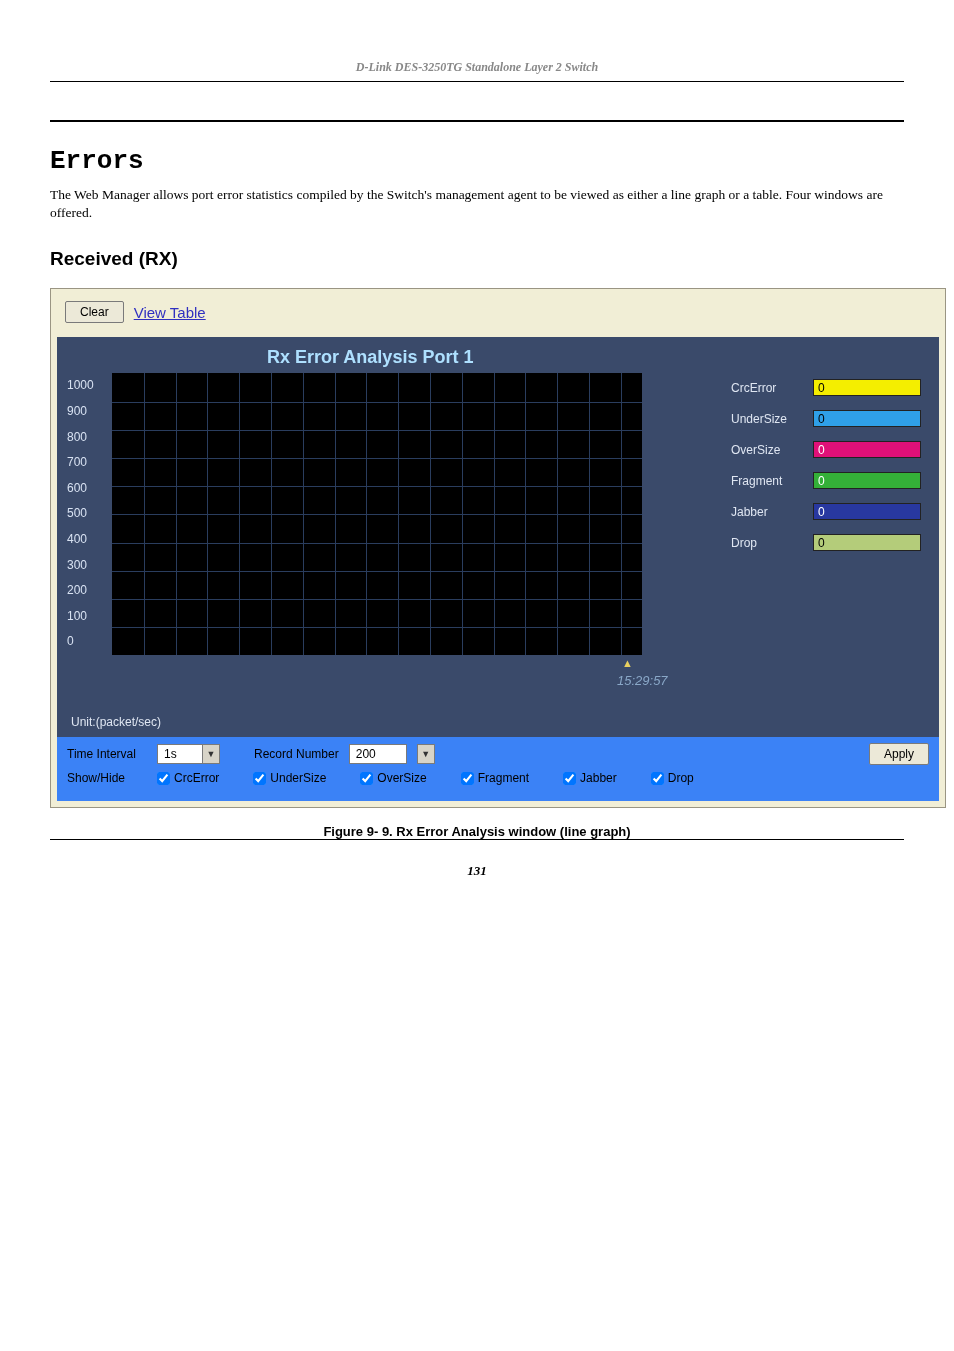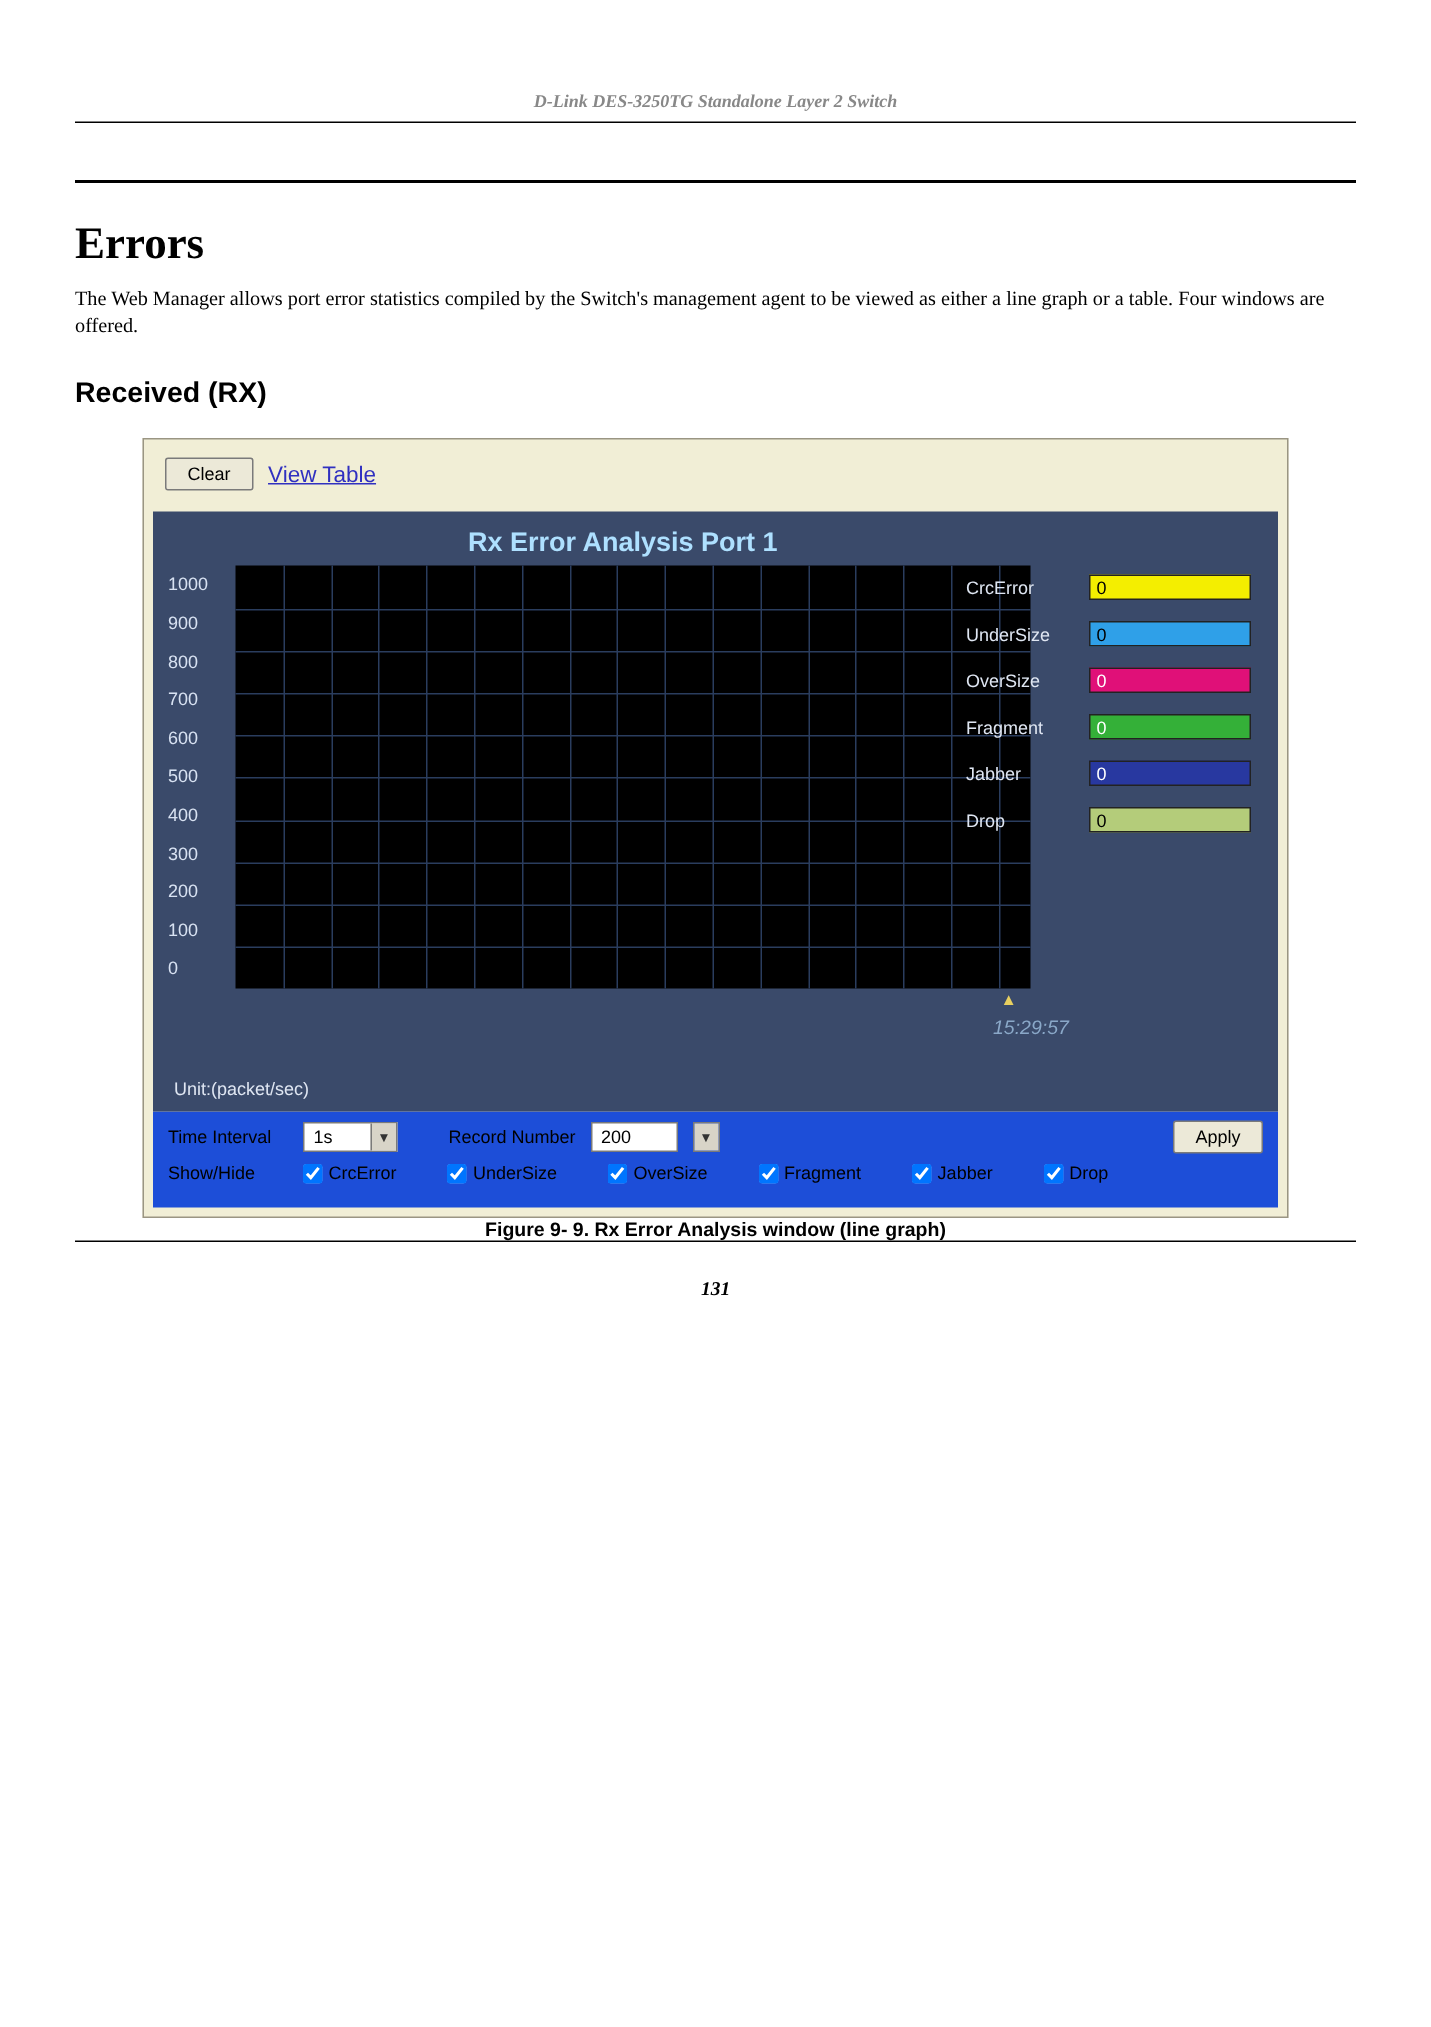--- a/index.html
+++ b/index.html
@@ -23,23 +23,23 @@
   .param-row {
     display: flex;
     padding: 6px 0 10px 140px;
     border-bottom: 2px solid #000;
     margin-bottom: 24px;
     font-size: 13px;
   }
   .param-name { font-weight: bold; width: 170px; }
   .param-desc { flex: 1; max-width: 320px; }
   h1.section {
-    font-family: Liberation Serif, serif;
-    font-weight: bold;
-    font-size: 30px;
+    font-family: Liberation Mono, monospace;
+    font-weight: bold;
+    font-size: 26px;
     margin: 24px 0 10px 0;
   }
   .body-text { font-size: 13.5px; margin: 10px 0 26px 0; line-height: 1.35; }
   h2.subsection {
     font-family: Arial, Helvetica, sans-serif;
     font-weight: bold;
     font-size: 19px;
     margin: 0 0 18px 0;
   }
   .figure-caption {
@@ -56,22 +56,22 @@
     font-style: italic;
     font-size: 13px;
     padding-top: 23px;
   }
 
   
   .app {
     border: 1px solid #9a9583;
     background: #f1eed6;
     padding: 0;
-    width: 764px;
-    margin: 0 auto;
+    width: 896px;
+    margin: 16px auto;
     font-family: Tahoma, Arial, sans-serif;
   }
   .app-top {
     padding: 12px 12px 14px 14px;
     display: flex;
     gap: 10px;
     align-items: center;
   }
   .btn {
     background: #ece9d8;
@@ -152,21 +152,21 @@
   .c-magenta { background:#e01078; color:#fff; }
   .c-green   { background:#34b038; color:#fff; }
   .c-navy    { background:#2838a0; color:#fff; }
   .c-olive   { background:#b4cc7a; }
   .unit-label {
     position:absolute; left:14px; bottom:8px;
     color:#dfe6f2; font-size:12px;
   }
 
   .controls {
-    background:#1d4ed8;
+    background:#3b82f6;
     margin: 0 6px 6px 6px;
     padding: 6px 10px 10px 10px;
     font-size: 12px;
   }
   .ctrl-row { display:flex; align-items:center; gap:10px; margin-bottom:6px; }
   .ctrl-label { width:80px; }
   .select-like {
     display:inline-flex; align-items:center;
     border:1px solid #7a7a7a; background:#fff; height:20px;
   }

